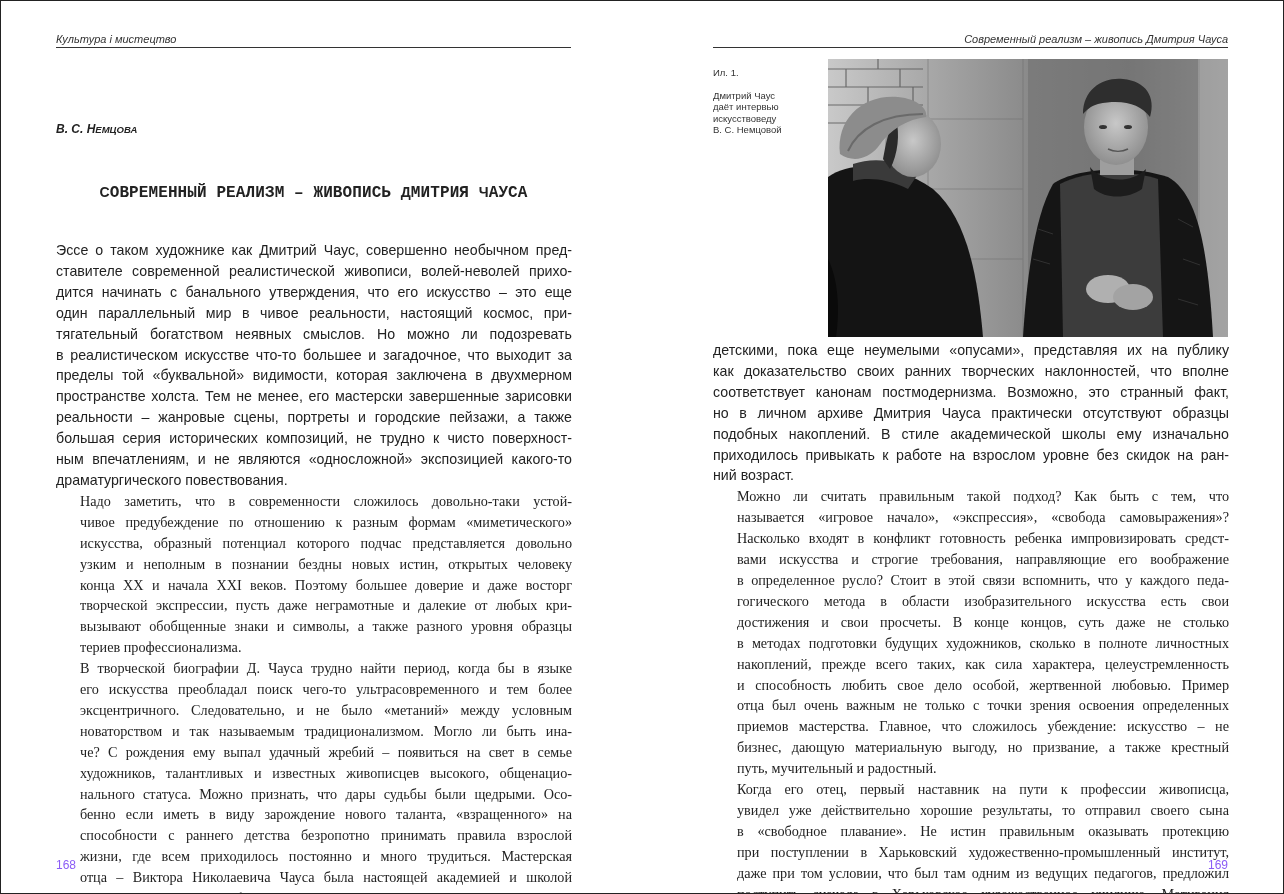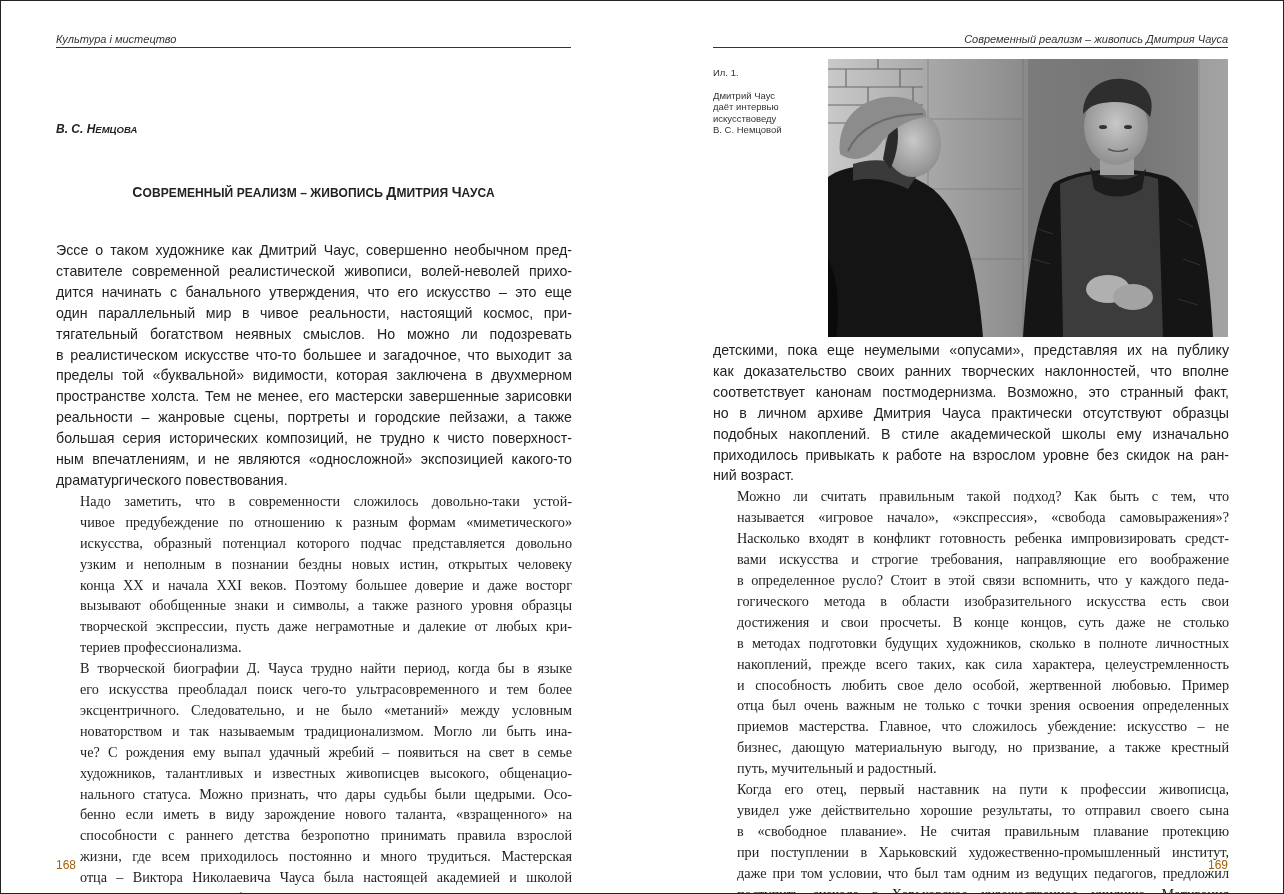--- a/index.html
+++ b/index.html
@@ -22,34 +22,34 @@
 
   .author {
     position: absolute; left: 55px; width: 515px; top: 121px; text-align: left;
     font-size: 12px; font-weight: bold; font-style: italic; color: #222;
   }
   .author .sc { font-size: 9.5px; text-transform: uppercase; }
   .title {
     position: absolute; left: 55px; width: 515px; top: 183px; text-align: center;
     font-size: 14px; font-weight: bold; letter-spacing: 0.1px; color: #222;
   }
-  .title .sc { font-size: 12px; text-transform: uppercase; }
+  .title .sc { font-size: 16px; text-transform: uppercase; font-family: Liberation Mono, monospace; }
 
   .body {
     position: absolute; width: 516px; font-size: 14.2px; line-height: 20.9px;
     text-align: justify; color: #222;
   }
   .page.left .body { left: 55px; top: 239px; }
   .page.right .body { left: 71px; top: 339px; }
   .body p { margin: 0; }
   .body p.indent { text-indent: 24px; font-family: Liberation Serif, serif; }
   .body .line { display: block; text-align: justify; text-align-last: justify; white-space: nowrap; }
   .body .line.last { text-align-last: left; }
 
-  .folio { position: absolute; top: 857px; font-size: 12px; color: #a16207; }
+  .folio { position: absolute; top: 857px; font-size: 12px; color: #8b5cf6; }
   .page.left .folio { left: 55px; }
   .page.right .folio { right: 55px; }
 
   .caption {
     position: absolute; left: 71px; top: 66px; width: 110px;
     font-size: 9.5px; color: #333; line-height: 11.5px;
   }
   .caption .label { display: block; margin-bottom: 11px; }
 
   .photo {
@@ -87,22 +87,22 @@
           <span class="line">большая серия исторических композиций, не трудно к чисто поверхност-</span>
           <span class="line">ным впечатлениям, и не являются «односложной» экспозицией какого-то</span>
           <span class="line last">драматургического повествования.</span>
         </p>
         <p class="indent">
           <span class="line" style="text-indent: 24px;">Надо заметить, что в современности сложилось довольно-таки устой-</span>
           <span class="line">чивое предубеждение по отношению к разным формам «миметического»</span>
           <span class="line">искусства, образный потенциал которого подчас представляется довольно</span>
           <span class="line">узким и неполным в познании бездны новых истин, открытых человеку</span>
           <span class="line">конца XX и начала XXI веков. Поэтому большее доверие и даже восторг</span>
+          <span class="line">творческой экспрессии, пусть даже неграмотные и далекие от любых кри-</span>
           <span class="line">вызывают обобщенные знаки и символы, а также разного уровня образцы</span>
-          <span class="line">творческой экспрессии, пусть даже неграмотные и далекие от любых кри-</span>
           <span class="line last">териев профессионализма.</span>
         </p>
         <p class="indent">
           <span class="line" style="text-indent: 24px;">В творческой биографии Д. Чауса трудно найти период, когда бы в языке</span>
           <span class="line">его искусства преобладал поиск чего-то ультрасовременного и тем более</span>
           <span class="line">эксцентричного. Следовательно, и не было «метаний» между условным</span>
           <span class="line">новаторством и так называемым традиционализмом. Могло ли быть ина-</span>
           <span class="line">че? С рождения ему выпал удачный жребий – появиться на свет в семье</span>
           <span class="line">художников, талантливых и известных живописцев высокого, общенацио-</span>
           <span class="line">нального статуса. Можно признать, что дары судьбы были щедрыми. Осо-</span>
@@ -230,21 +230,21 @@
           <span class="line">накоплений, прежде всего таких, как сила характера, целеустремленность</span>
           <span class="line">и способность любить свое дело особой, жертвенной любовью. Пример</span>
           <span class="line">отца был очень важным не только с точки зрения освоения определенных</span>
           <span class="line">приемов мастерства. Главное, что сложилось убеждение: искусство – не</span>
           <span class="line">бизнес, дающую материальную выгоду, но призвание, а также крестный</span>
           <span class="line last">путь, мучительный и радостный.</span>
         </p>
         <p class="indent">
           <span class="line" style="text-indent: 24px;">Когда его отец, первый наставник на пути к профессии живописца,</span>
           <span class="line">увидел уже действительно хорошие результаты, то отправил своего сына</span>
-          <span class="line">в «свободное плавание». Не считая правильным плавание протекцию</span>
+          <span class="line">в «свободное плавание». Не истин правильным оказывать протекцию</span>
           <span class="line">при поступлении в Харьковский художественно-промышленный институт,</span>
           <span class="line">даже при том условии, что был там одним из ведущих педагогов, предложил</span>
           <span class="line">поступить сначала в Харьковское художественное училище. Мотивация</span>
         </p>
       </div>
 
     <div class="folio">169</div>
   </div>
 </div>
 

